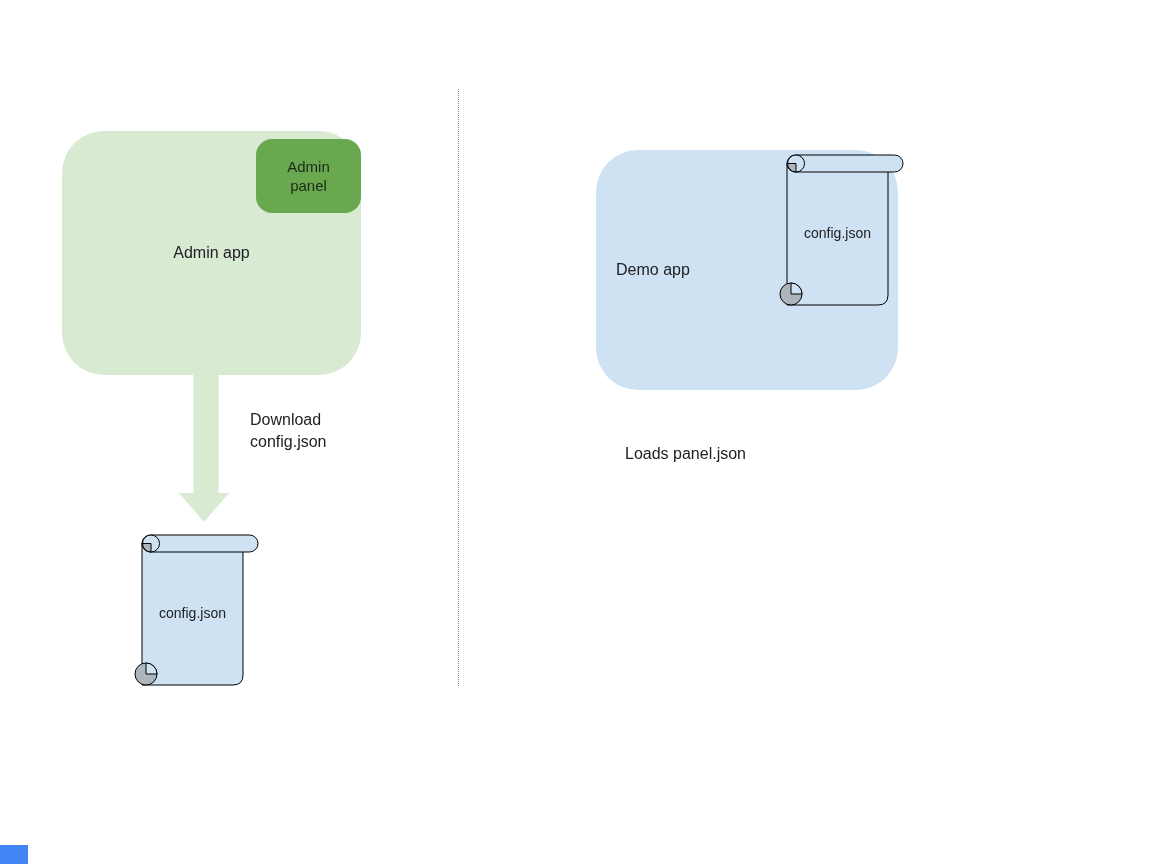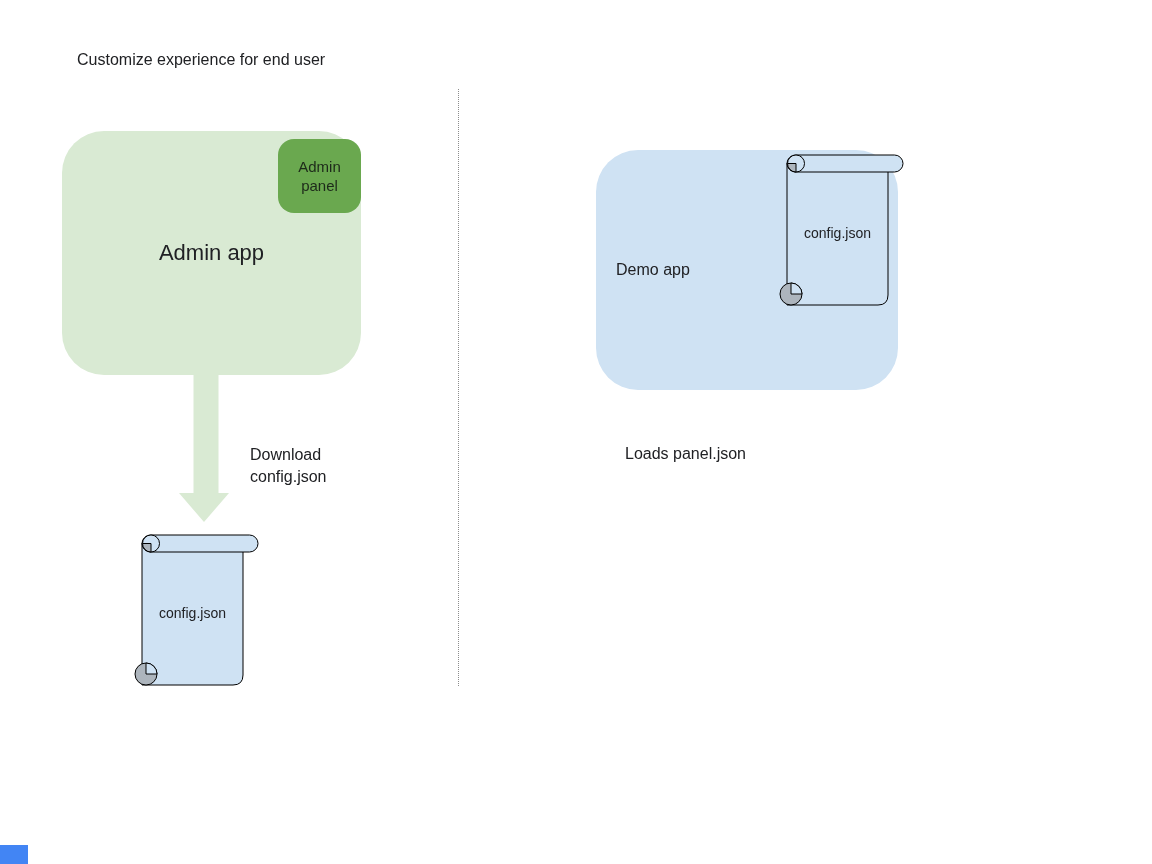--- a/index.html
+++ b/index.html
@@ -35,26 +35,26 @@
 
   
   .admin-app {
     position: absolute;
     left: 62px; top: 131px;
     width: 299px; height: 244px;
     background: var(--green-light, #d9ead3);
     border-radius: 42px;
     display: flex; align-items: center; justify-content: center;
   }
-  .admin-app-label { font-size: 22px; }
+  .admin-app-label { font-size: 16px; }
 
   .admin-panel {
     position: absolute;
     right: 0; top: 8px;
-    width: 83px; height: 74px;
+    width: 105px; height: 74px;
     background: var(--green-mid, #6aa84f);
     border-radius: 16px;
     display: flex; align-items: center; justify-content: center;
     text-align: center;
   }
   .admin-panel-label {
     font-size: 15px; line-height: 19px;
     width: 56px;
     color: #1d2a1a;
   }
@@ -63,21 +63,21 @@
   .down-arrow {
     position: absolute;
     left: 179px; top: 375px;
     width: 50px; height: 148px;
   }
   .down-arrow path { fill: var(--green-light, #d9ead3); }
 
   .arrow-label {
     position: absolute;
     left: 250px; top: 409px;
-    font-size: 16px; line-height: 22px; margin-top: 35px;
+    font-size: 16px; line-height: 22px;
   }
 
   
   .scroll {
     position: absolute;
     width: 142px; height: 158px;
   }
   .scroll-left  { left: 124px; top: 531px; }
   .scroll-right { left: 769px; top: 151px; }
   .scroll svg { position: absolute; left: 0; top: 0; width: 142px; height: 158px; }
@@ -130,21 +130,20 @@
     left: 0; top: 845px;
     width: 28px; height: 19px;
     background: var(--blue-accent, #4285f4);
   }
 </style>
 </head>
 <body>
 
 <div class="canvas">
 
-  <div class="section-title left-title">Customize experience for end user</div>
 
 
   <div class="admin-app">
     <span class="admin-app-label">Admin app</span>
     <div class="admin-panel">
       <span class="admin-panel-label">Admin panel</span>
     </div>
   </div>
 
   <svg class="down-arrow" viewBox="0 0 50 148" aria-hidden="true">

